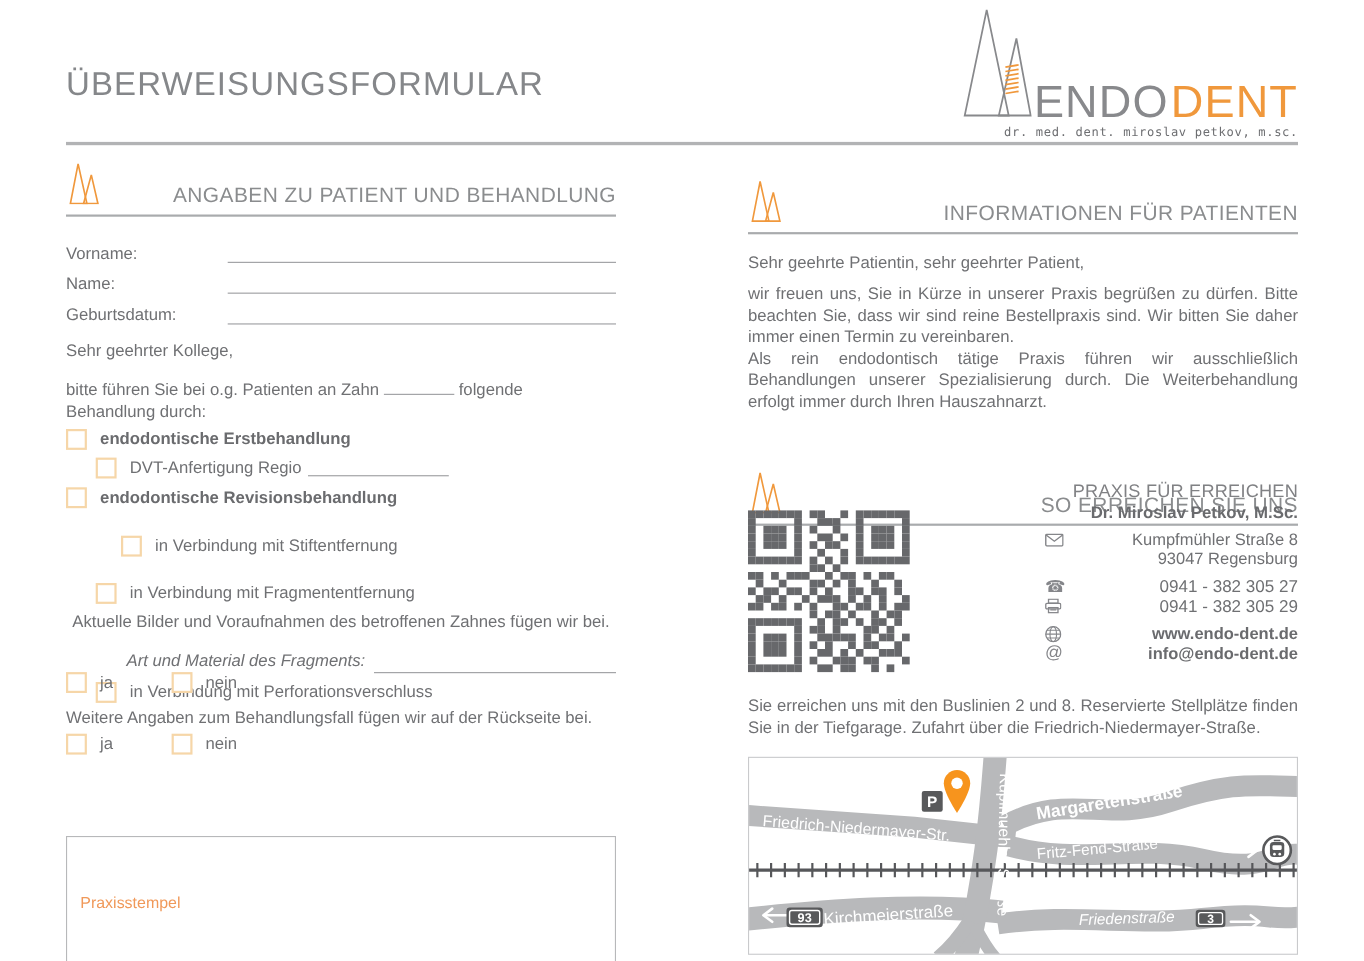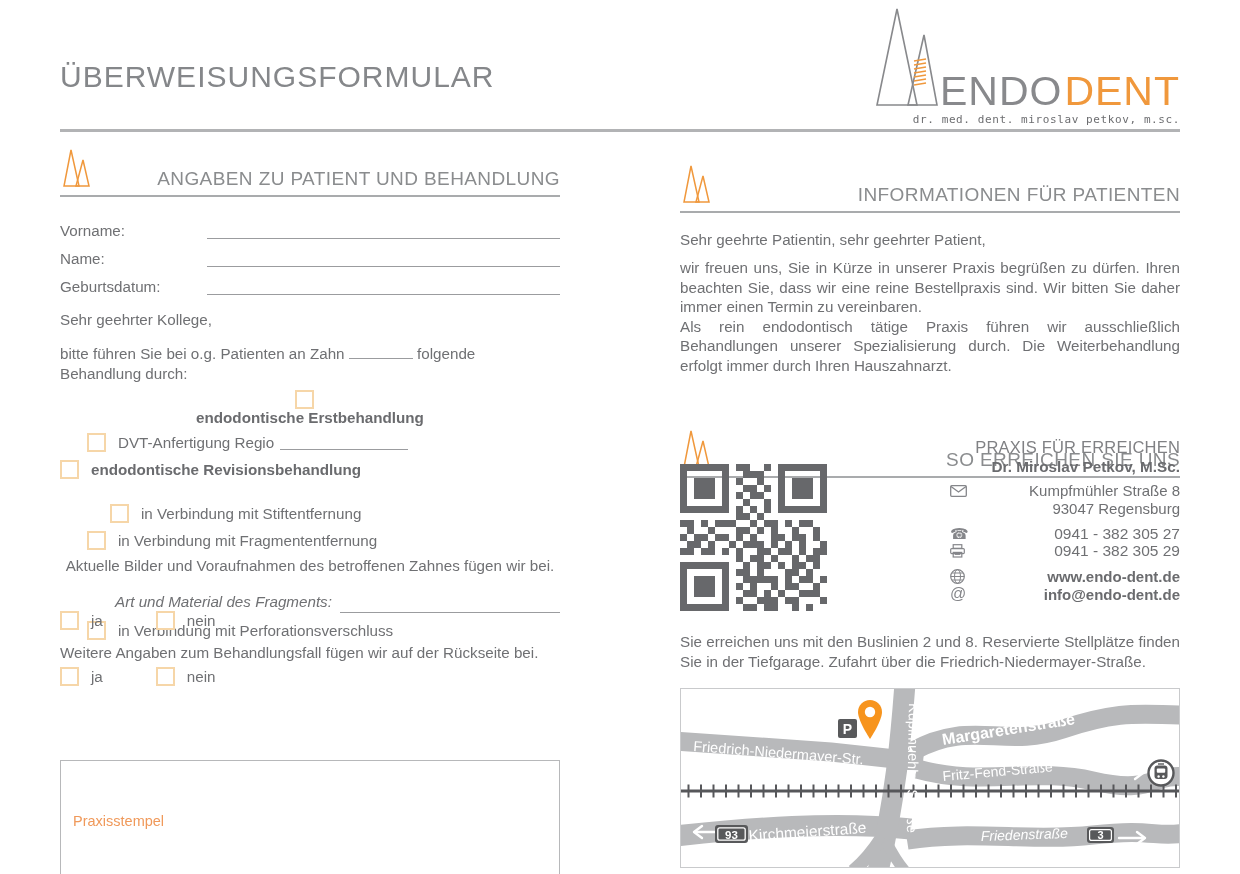--- a/index.html
+++ b/index.html
@@ -42,21 +42,21 @@
   .stamp-box{border:1px solid #B7B8BA;height:145px;box-sizing:border-box;position:relative;
              padding:8px 12px;}
   .stamp-label{color:#F0995A;font-size:14.5px;margin-top:44px;}
   
   .rc-par{font-size:15.2px;line-height:19.5px;text-align:justify;margin:0;}
   .practice{text-align:right;}
   .practice .pname{font-size:16.5px;color:#808184;letter-spacing:.2px;}
   .practice .pdoc{font-size:15.3px;font-weight:700;color:#6A6B6E;margin-top:1px;}
   .contact{position:absolute;width:230px;}
   .cgroup{margin-bottom:8px;}
-  .crow{display:flex;align-items:center;height:17.5px;font-size:15px;}
+  .crow{display:flex;height:17.5px;font-size:15px;}
   .crow .ci{width:26px;flex:none;display:flex;align-items:center;color:#85868A;}
   .crow .ct{flex:1;text-align:right;color:#6F7073;}
   .crow .ct.big{font-size:15.5px;}
   .crow .ct.bold{font-weight:700;color:#6A6B6E;}
   .at-glyph{font-size:16px;line-height:1;color:#85868A;}
   .tel-glyph{font-size:15px;line-height:1;color:#85868A;}
   
   .qr{position:absolute;left:0;top:448px;display:grid;grid-template-columns:repeat(21,7px);
       grid-auto-rows:7px;}
   .qr div.on{background:#67686B;}
@@ -127,34 +127,34 @@
 
     <div class="abs bodytext" style="top:310px;">Sehr geehrter Kollege,</div>
 
     <div class="abs bodytext" style="top:344px;">
       <span>bitte führen Sie bei o.g. Patienten an Zahn</span>
       <span class="blank" style="width:64px;"></span>
       <span>folgende Behandlung durch:</span>
     </div>
 
     <div class="abs" style="top:390px;">
-      <div class="optrow" style="margin-bottom:7px;flex-direction:column;">
+      <div class="optrow" style="margin-bottom:7px;">
         <span class="cb"></span>
         <span class="opt-bold">endodontische Erstbehandlung</span>
       </div>
       <div class="optrow indent1" style="margin-bottom:8px;">
         <span class="cb"></span>
         <span>DVT-Anfertigung Regio</span>
         <span class="blank" style="width:128px;margin-left:6px;"></span>
       </div>
       <div class="optrow" style="margin-bottom:25px;">
         <span class="cb"></span>
         <span class="opt-bold">endodontische Revisionsbehandlung</span>
       </div>
-      <div class="optrow indent1" style="margin-bottom:8px;padding-left:23px;">
+      <div class="optrow indent1" style="margin-bottom:24px;padding-left:23px;">
         <span class="cb"></span>
         <span>in Verbindung mit Stiftentfernung</span>
       </div>
       <div class="optrow indent1" style="margin-bottom:6px;">
         <span class="cb"></span>
         <span>in Verbindung mit Fragmententfernung</span>
       </div>
       <div class="optrow indent2" style="margin-bottom:8px;">
         <span class="ital">Art und Material des Fragments:</span>
         <span class="fline" style="margin-left:8px;"></span>
@@ -194,21 +194,21 @@
         <svg width="28" height="38" viewBox="0 0 28 38">
           <path d="M9 1 L2 37 L17 37 Z" fill="none" stroke="#F0983C" stroke-width="1.5"></path>
           <path d="M21 11 L14 37 L27 37 Z" fill="none" stroke="#F0983C" stroke-width="1.5"></path>
         </svg>
       </span>
       <span class="sec-title">INFORMATIONEN FÜR PATIENTEN</span>
     </div>
 
     <div class="abs bodytext" style="top:214px;">Sehr geehrte Patientin, sehr geehrter Patient,</div>
     <div class="abs" style="top:242px;">
-      <p class="rc-par">wir freuen uns, Sie in Kürze in unserer Praxis begrüßen zu dürfen. Ihren beachten Sie, dass wir eine reine Bestellpraxis sind. Wir bitten Sie daher immer einen Termin zu vereinbaren.</p>
+      <p class="rc-par">wir freuen uns, Sie in Kürze in unserer Praxis begrüßen zu dürfen. Bitte beachten Sie, dass wir sind reine Bestellpraxis sind. Wir bitten Sie daher immer einen Termin zu vereinbaren.</p>
       <p class="rc-par">Als rein endodontisch tätige Praxis führen wir ausschließlich Behandlungen unserer Spezialisierung durch. Die Weiterbehandlung erfolgt immer durch Ihren Hauszahnarzt.</p>
     </div>
 
     <div class="abs sec-head" style="top:356px;">
       <span class="sec-icon">
         <svg width="28" height="38" viewBox="0 0 28 38">
           <path d="M9 1 L2 37 L17 37 Z" fill="none" stroke="#F0983C" stroke-width="1.5"></path>
           <path d="M21 11 L14 37 L27 37 Z" fill="none" stroke="#F0983C" stroke-width="1.5"></path>
         </svg>
       </span>

